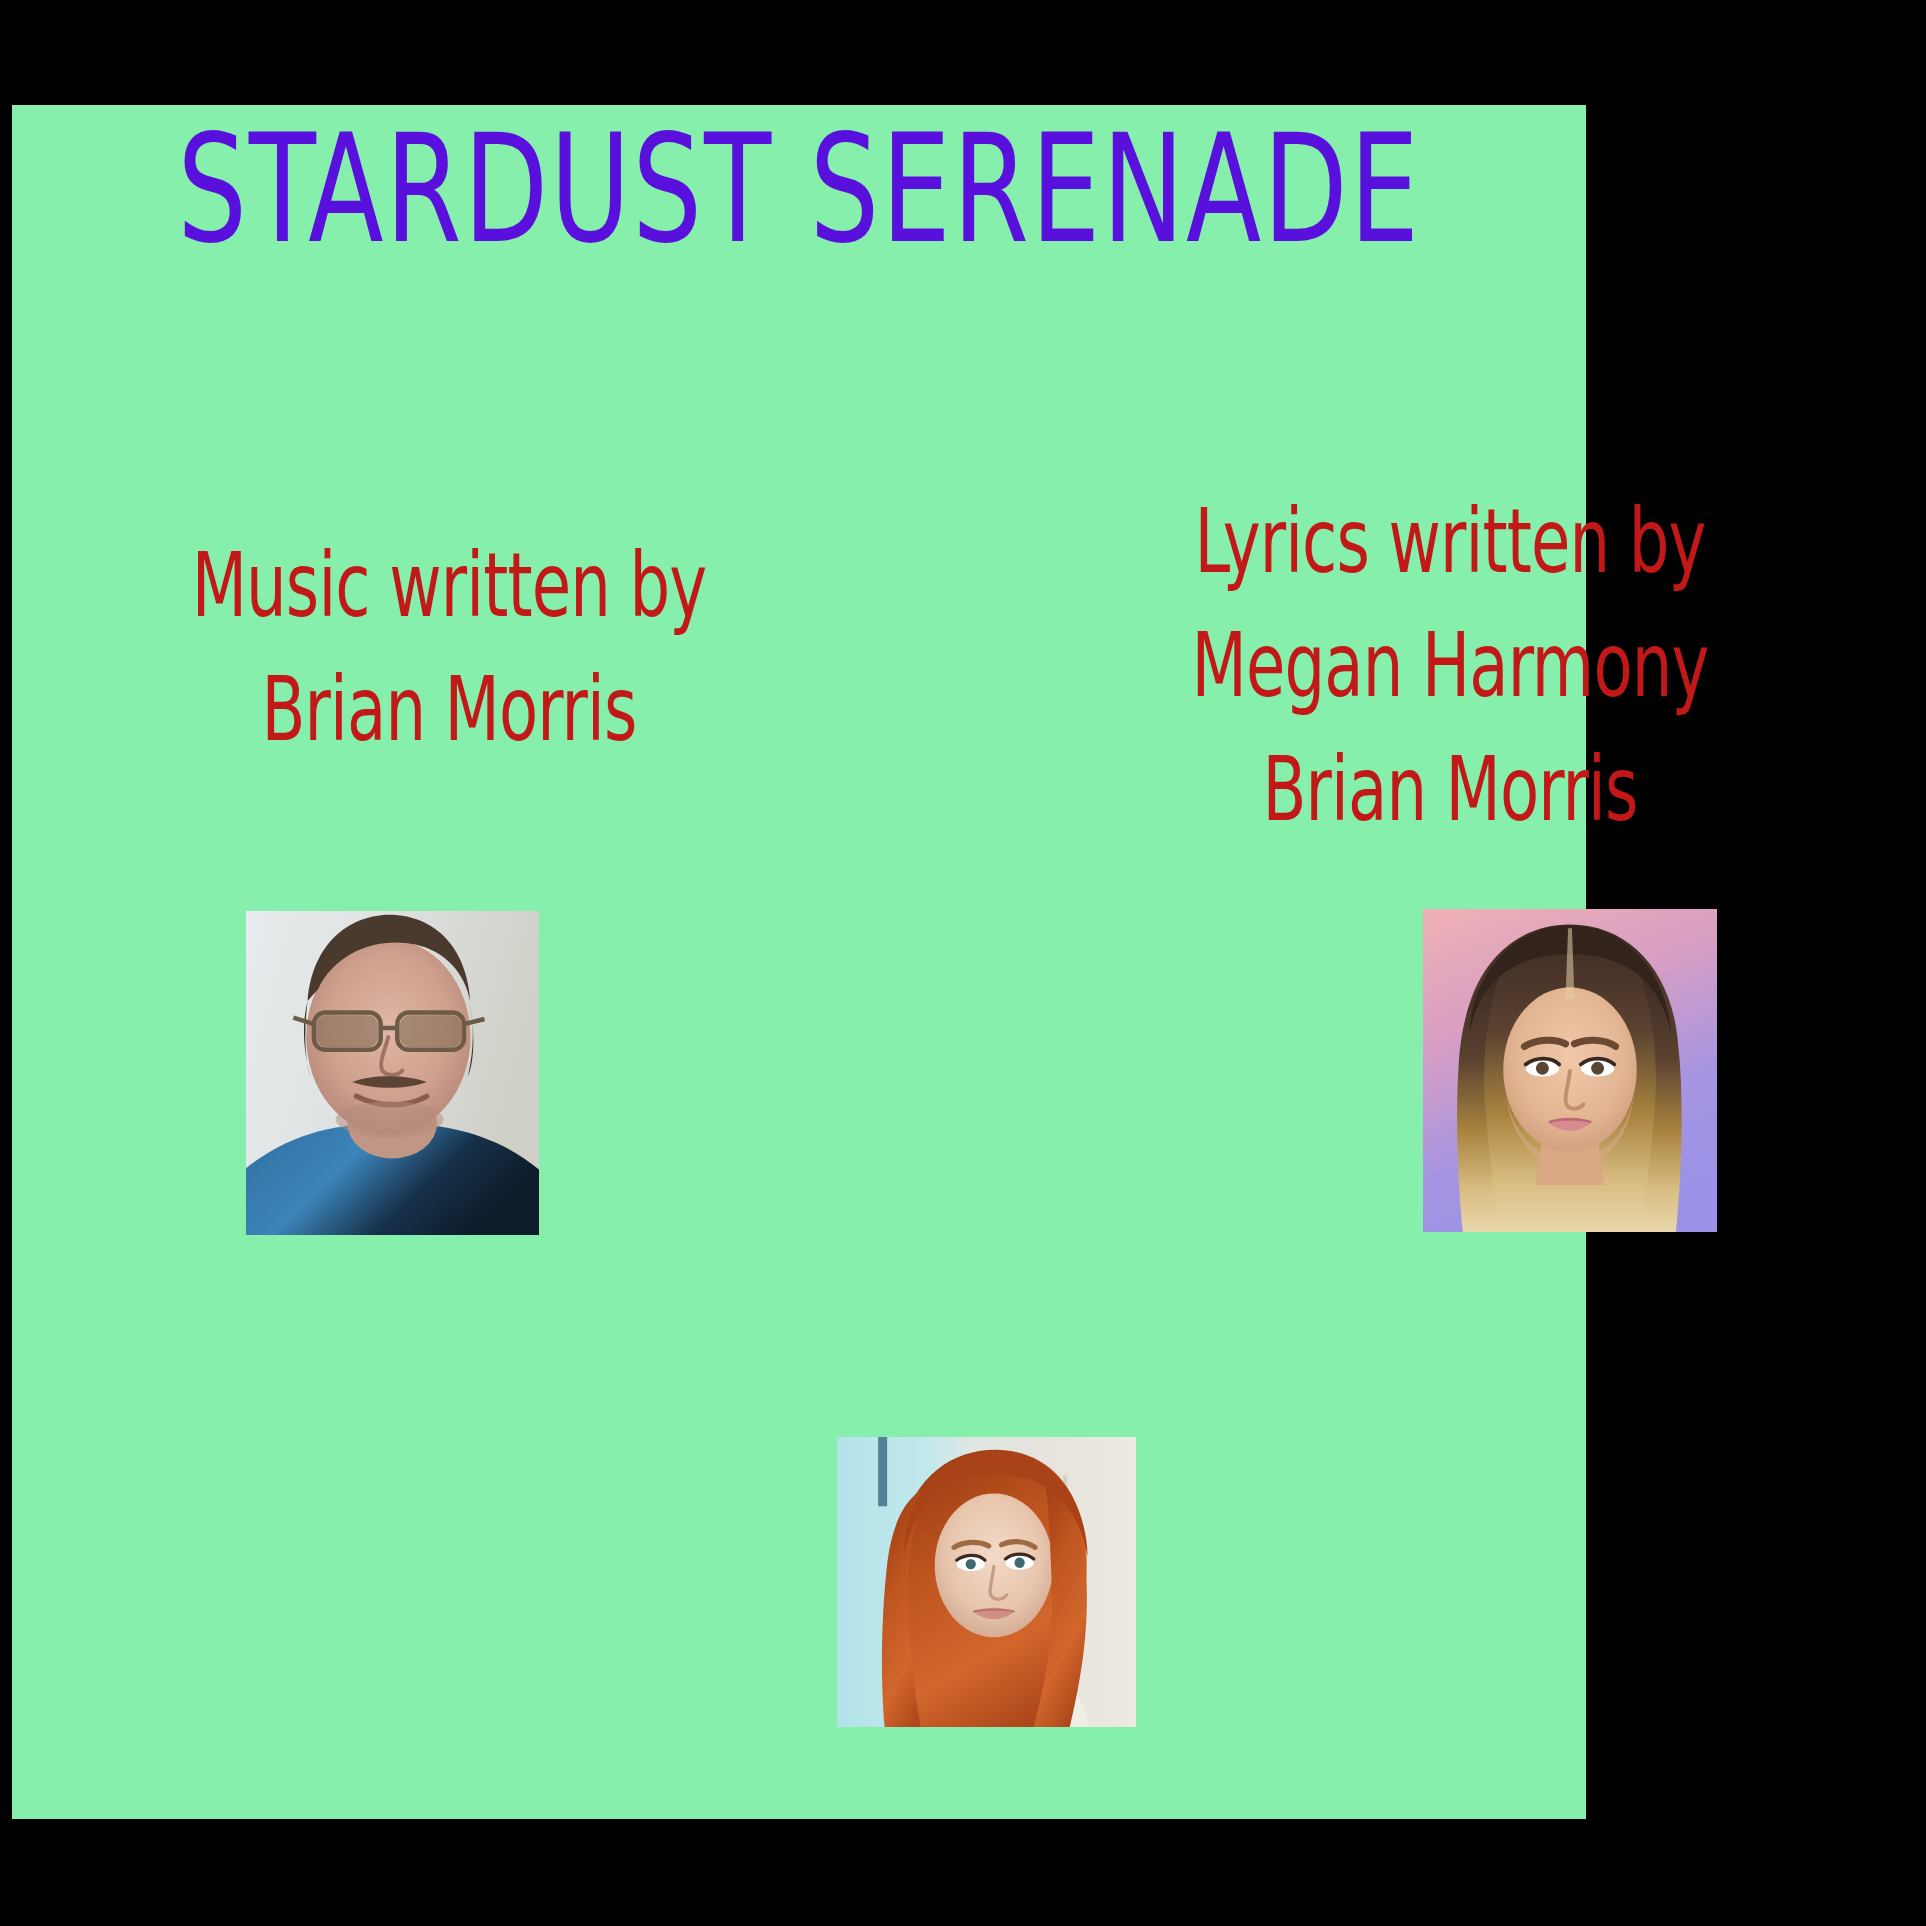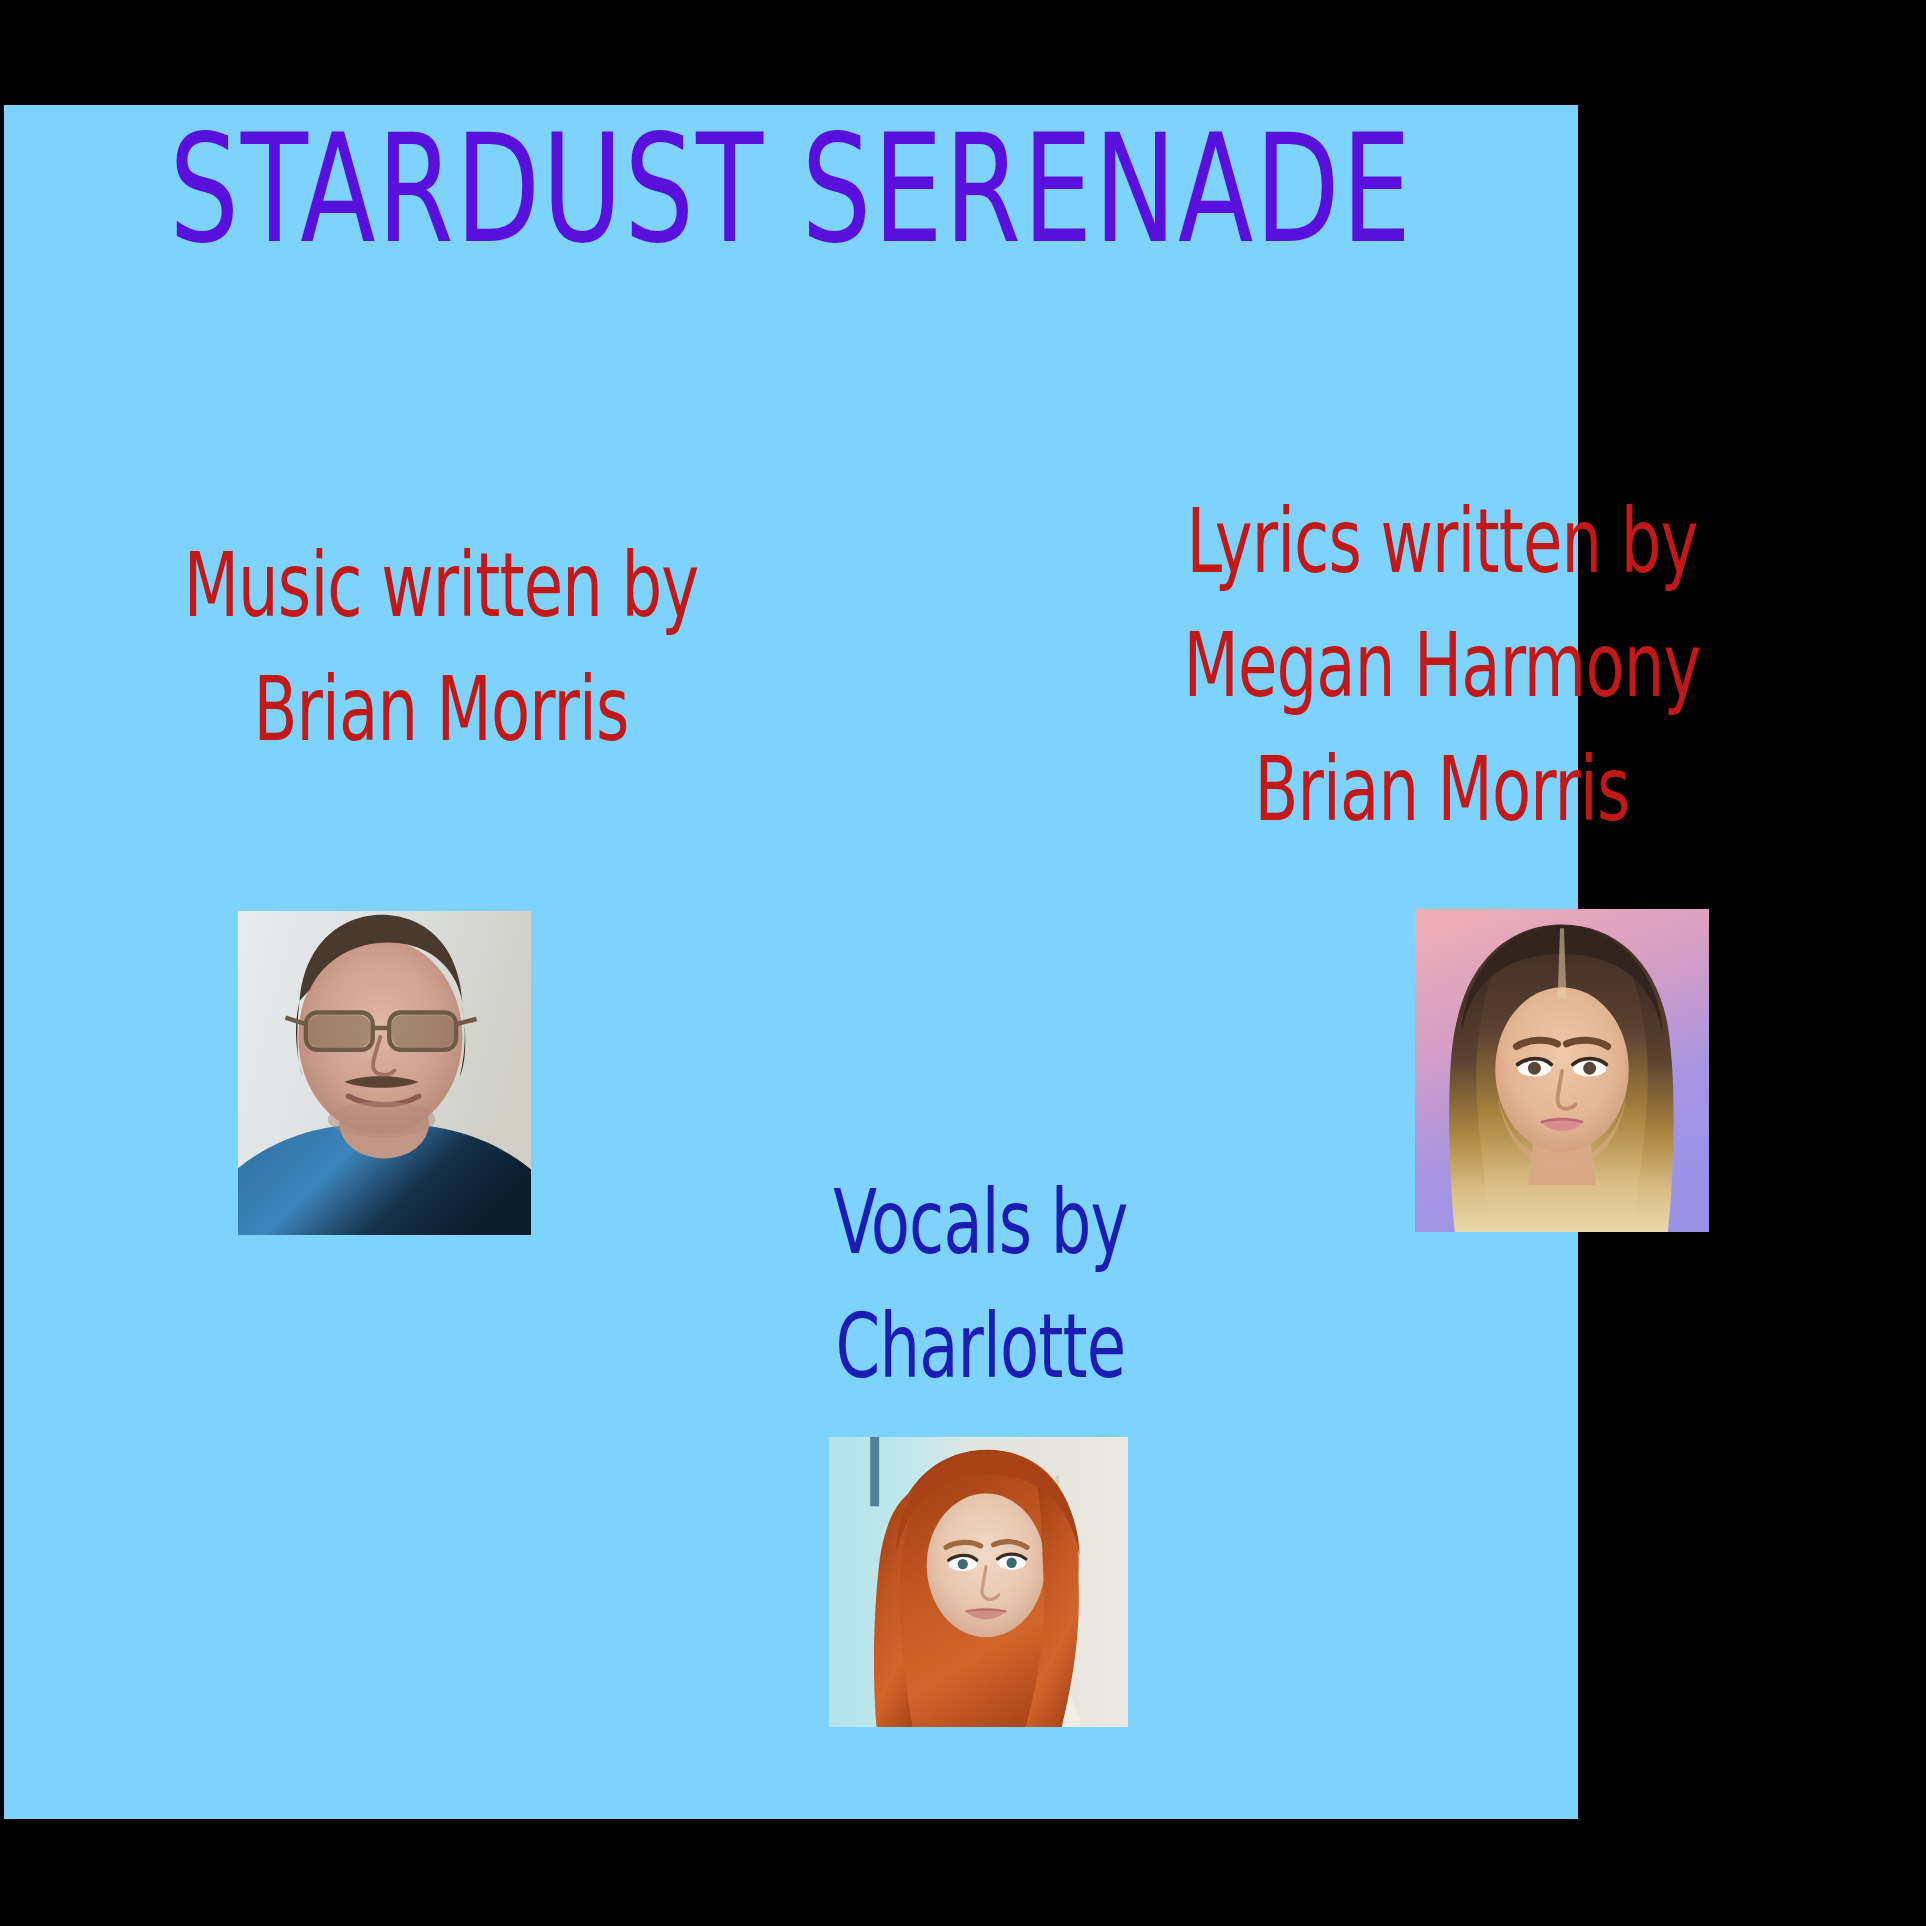--- a/index.html
+++ b/index.html
@@ -24,25 +24,25 @@
     position: absolute;
     left: 0;
     width: 1926px;
     background: #000000;
   }
   #letterbox-top    { top: 0;    height: 105px; }
   #letterbox-bottom { top: 1819px; height: 107px; }
 
   #slide {
     position: absolute;
-    left: 4px;
+    left: 12px;
     top: 105px;
     width: 1574px;
     height: 1714px;
-    background: #7dd3fc;
+    background: #86efac;
   }
 
   
   .credit-line {
     position: absolute;
     white-space: nowrap;
     font-family: "DejaVu Sans Condensed", "Liberation Sans Narrow", "Liberation Sans", sans-serif;
     font-weight: 400;
     letter-spacing: -0.012em;
     transform: scaleX(0.80);
@@ -120,24 +120,20 @@
       <span class="credit-line line-role role-red">Music written by</span>
       <span class="credit-line line-name name-red">Brian Morris</span>
     </div>
 
     <div class="block" id="lyrics-block">
       <span class="credit-line line-role role-red">Lyrics written by</span>
       <span class="credit-line line-name name-red">Megan Harmony</span>
       <span class="credit-line line-name2 name-red">Brian Morris</span>
     </div>
 
-    <div class="block" id="vocals-block">
-      <span class="credit-line line-role role-blue">Vocals by</span>
-      <span class="credit-line line-name name-blue">Charlotte</span>
-    </div>
 
     <div class="photo" id="photo-brian">
       <svg viewBox="0 0 457 504" preserveAspectRatio="none">
         <defs>
           <linearGradient id="bmWall" x1="0" y1="0" x2="1" y2="0.3">
             <stop offset="0" stop-color="#e9ecee"></stop>
             <stop offset="0.45" stop-color="#dfe2e2"></stop>
             <stop offset="1" stop-color="#cfcfc6"></stop>
           </linearGradient>
           <radialGradient id="bmSkin" cx="0.5" cy="0.45" r="0.62">

